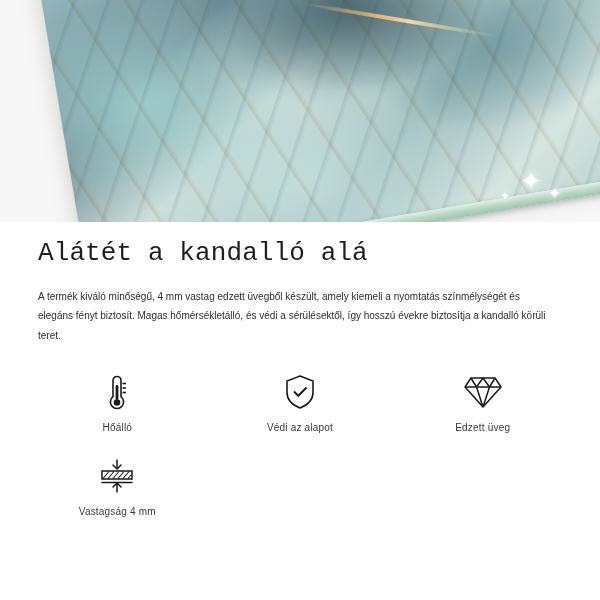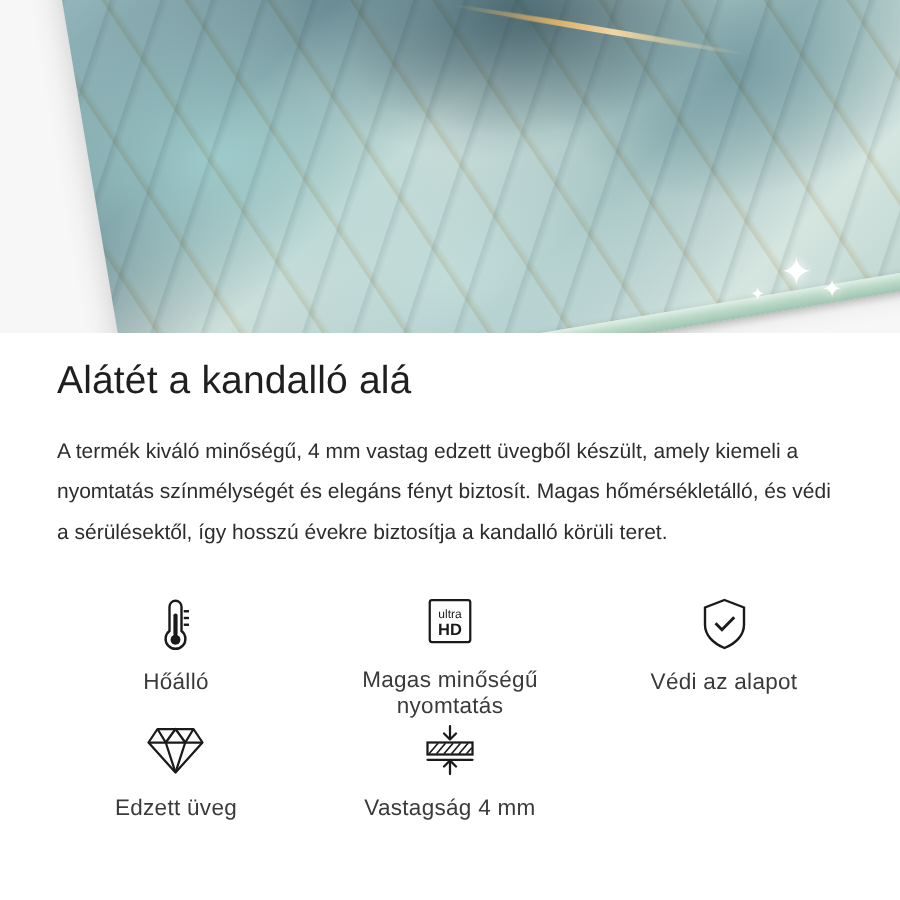--- a/index.html
+++ b/index.html
@@ -98,32 +98,32 @@
   .sparkle.s1 { left: 520px; top: 168px; font-size: 26px; }
   .sparkle.s2 { left: 548px; top: 186px; font-size: 16px; }
   .sparkle.s3 { left: 500px; top: 190px; font-size: 12px; }
 
   
   .content {
     padding: 14px 38px 0 38px;
   }
 
   .headline {
-    font-family: Liberation Sans, sans-serif;
+    font-family: Liberation Mono, monospace;
     font-size: 26px;
     line-height: 1.34;
     color: #1f1f1f;
     font-weight: 400;
     margin: 0 0 16px 0;
     letter-spacing: 0.1px;
   }
   .headline .line { display: block; }
 
   .body-copy {
-    font-size: 14px;
+    font-size: 10px;
     line-height: 1.95;
     color: #2d2d2d;
     margin: 0;
     max-width: 518px;
   }
 
   
   .features {
     display: grid;
     grid-template-columns: repeat(3, 1fr);
@@ -141,21 +141,21 @@
 
   .feature-icon {
     height: 42px;
     display: flex;
     align-items: center;
     justify-content: center;
   }
 
   .feature-label {
     margin-top: 9px;
-    font-size: 15px;
+    font-size: 10px;
     color: #3a3a3a;
     text-align: center;
     letter-spacing: 0.2px;
   }
 
   svg { display: block; }
 </style>
 </head>
 <body>
 
@@ -191,30 +191,20 @@
           <circle cx="15" cy="30.5" r="3.3" fill="#1a1a1a" stroke="none"></circle>
           <rect x="13.6" y="13" width="2.8" height="15" rx="1.4" fill="#1a1a1a" stroke="none"></rect>
           <line x1="20.5" y1="11.5" x2="24" y2="11.5"></line>
           <line x1="20.5" y1="16" x2="24" y2="16"></line>
           <line x1="20.5" y1="20.5" x2="24" y2="20.5"></line>
         </svg>
       </div>
       <div class="feature-label">Hőálló</div>
     </div>
 
-    <div class="feature">
-      <div class="feature-icon">
-        <svg width="42" height="40" viewBox="0 0 42 40">
-          <rect x="7.5" y="5" width="27" height="28" rx="1.5" fill="none" stroke="#1a1a1a" stroke-width="1.5"></rect>
-          <text x="21" y="17" text-anchor="middle" font-family="Liberation Sans, sans-serif" font-size="8" fill="#1a1a1a">ultra</text>
-          <text x="21" y="28.5" text-anchor="middle" font-family="Liberation Sans, sans-serif" font-size="11" font-weight="bold" fill="#1a1a1a">HD</text>
-        </svg>
-      </div>
-      <div class="feature-label">Magas minőségű nyomtatás</div>
-    </div>
 
     <div class="feature">
       <div class="feature-icon">
         <svg width="34" height="40" viewBox="0 0 34 40" fill="none" stroke="#1a1a1a" stroke-width="1.6">
           <path d="M17 4 L30 9 V20.5 C30 27.5 24.5 33 17 36 C9.5 33 4 27.5 4 20.5 V9 Z"></path>
           <path d="M11 19.5 l4.3 4.3 L23.5 15.5" stroke-width="2"></path>
         </svg>
       </div>
       <div class="feature-label">Védi az alapot</div>
     </div>

